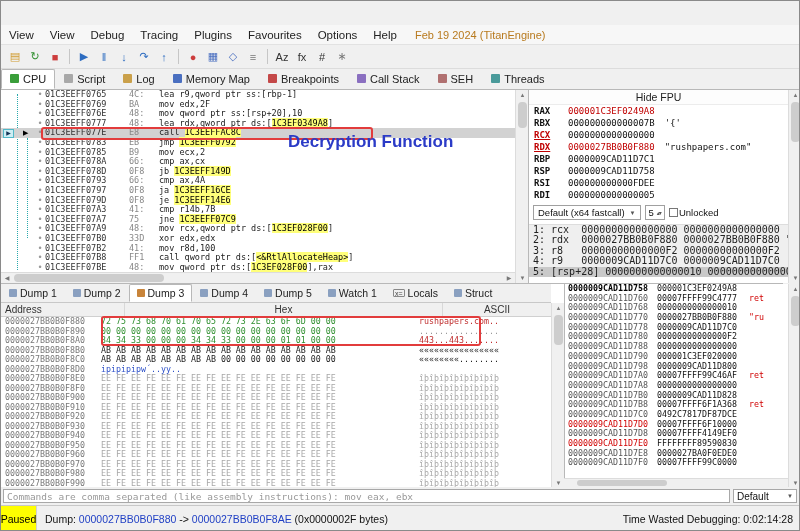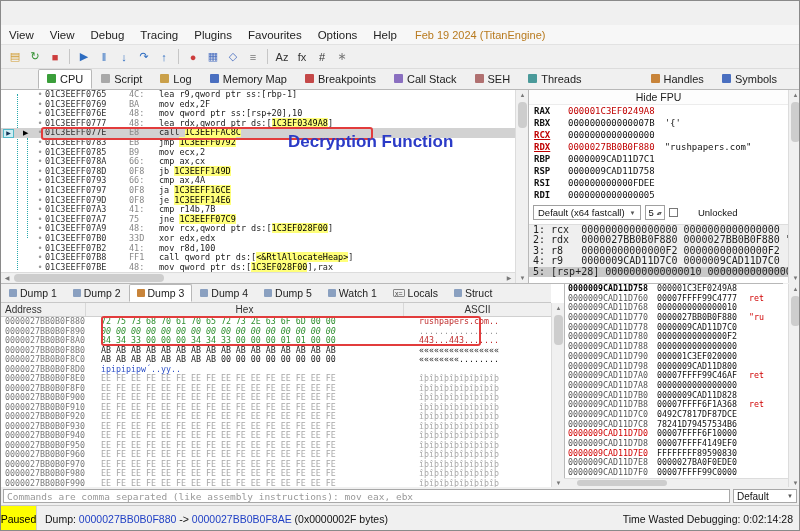--- a/index.html
+++ b/index.html
@@ -16,21 +16,21 @@
   .menubar{position:absolute;top:24px;left:0;right:0;height:20px;background:#f7f7f7;display:flex;align-items:center;font-size:11.5px;border-bottom:1px solid #e2e2e2;}
   #menu-items{display:flex;}
   .mitem{padding:2px 8px;color:#222;}
   .buildinfo{color:#b87a1e;margin-left:10px;font-size:11px;}
   
   .toolbar{position:absolute;top:44px;left:0;right:0;height:24px;background:#f0f0f0;display:flex;align-items:center;padding-left:4px;border-bottom:1px solid #dcdcdc;}
   .tbtn{min-width:20px;height:20px;display:flex;align-items:center;justify-content:center;font-size:11px;border-radius:2px;padding:0 1px;}
   .tsep{width:1px;height:15px;background:#c6c6c6;margin:0 4px;}
   
   .tabbar{position:absolute;top:68px;left:0;right:0;height:21px;background:#f0f0f0;display:flex;align-items:flex-end;border-bottom:1px solid #b8b8b8;font-size:11px;}
-  #tabs-group1,#tabs-group2{display:flex;align-items:flex-end;margin-left:37px;}
+  #tabs-group1,#tabs-group2{display:flex;align-items:flex-end;}
   .tabgap{width:14px;}
   .tab{display:flex;align-items:center;gap:4px;padding:2px 8px 3px;height:20px;color:#222;border:1px solid transparent;}
   .tab.active{background:#fff;border-color:#b8b8b8;border-bottom-color:#fff;border-radius:2px 2px 0 0;}
   .ticon{width:9px;height:9px;border-radius:1px;display:inline-block;}
   .tlabel{white-space:nowrap;}
   
   .main{position:absolute;top:89px;left:0;right:0;height:193px;background:#fff;}
   .disasm{position:absolute;left:0;top:0;width:514px;height:193px;background:#fff;overflow:hidden;}
   #disasm-rows{position:relative;z-index:2;}
   .drow{display:flex;height:9.6px;line-height:9.6px;font-family:"DejaVu Sans Mono",monospace;font-size:8.5px;white-space:pre;}
@@ -63,44 +63,44 @@
   .rname{width:34px;font-weight:bold;color:#111;}
   .rname.red{color:#c00000;text-decoration:underline;}
   .rval{color:#111;}
   .rval.red{color:#c00000;}
   .rcomment{margin-left:10px;color:#111;overflow:hidden;}
   .regcombo{display:flex;align-items:center;gap:4px;padding:4px 4px 2px;font-family:"Liberation Sans",sans-serif;font-size:9.5px;}
   .combo{border:1px solid #a0a0a0;background:#fff;height:15px;display:flex;align-items:center;gap:5px;padding:0 4px;color:#111;}
   .caret{font-size:6px;color:#555;}
   .spin{border:1px solid #a0a0a0;background:#fff;height:15px;display:flex;align-items:center;gap:3px;padding:0 3px;color:#111;}
   .spinarrows{font-size:6px;color:#555;letter-spacing:-1px;}
-  .chkwrap{display:flex;align-items:center;gap:20px;color:#111;}
+  .chkwrap{display:flex;align-items:center;gap:1px;color:#111;}
   .chk{width:9px;height:9px;border:1px solid #777;background:#fff;display:inline-block;}
   .regargs{margin-top:2px;background:#efefef;border-top:1px solid #ddd;}
   .argrow{height:10.4px;line-height:10.4px;font-size:10px;color:#222;padding-left:4px;white-space:pre;overflow:hidden;}
   .argrow.selected{background:#c9c9c9;}
   
   .bottom{position:absolute;top:282px;left:0;right:16px;height:204px;background:#fff;border-top:1px solid #b8b8b8;}
   .bleft{position:absolute;left:0;top:0;width:550px;height:204px;}
   .btabs{height:19px;background:#f0f0f0;display:flex;align-items:flex-end;font-size:10.5px;border-bottom:1px solid #c8c8c8;}
   .btab{display:flex;align-items:center;gap:3px;padding:1px 7px 2px;height:18px;color:#222;border:1px solid transparent;}
   .btab.active{background:#fff;border-color:#b8b8b8;border-bottom-color:#fff;border-radius:2px 2px 0 0;}
   .bticon{width:8px;height:8px;background:#8aa0c0;border-radius:1px;display:inline-block;}
   .bticon.text{background:none;width:auto;font-size:7px;line-height:7px;color:#444;border:1px solid #888;padding:0 1px;border-radius:1px;}
   .dump{position:absolute;top:19px;left:0;width:550px;height:185px;font-family:"DejaVu Sans Mono",monospace;font-size:8.3px;overflow:hidden;background:#fff;}
   .dumphdr{display:flex;height:14px;line-height:14px;background:#f0f0f0;border-bottom:1px solid #d0d0d0;font-family:"Liberation Sans",sans-serif;font-size:10px;color:#333;}
-  .dh-addr{width:85px;padding-left:4px;border-right:1px solid #d8d8d8;}
+  .dh-addr{width:124px;padding-left:4px;border-right:1px solid #d8d8d8;}
   .dh-hex{width:318px;text-align:center;border-right:1px solid #d8d8d8;}
   .dh-ascii{flex:1;text-align:center;}
   .dumprow{display:flex;height:9.5px;line-height:9.5px;white-space:pre;}
   .du-addr{width:100px;padding-left:4px;color:#787878;}
   .du-hex{width:318px;}
   .du-ascii{flex:1;}
   .st-data .du-hex{color:#2f8f2f;} .st-data .du-ascii{color:#c03030;}
-  .st-zero .du-hex{color:#2f8f2f;font-style:italic;} .st-zero .du-ascii{color:#9a9a9a;}
+  .st-zero .du-hex{color:#2f8f2f;} .st-zero .du-ascii{color:#9a9a9a;}
   .st-fill .du-hex,.st-fill .du-ascii{color:#222;}
   .st-ptr .du-hex,.st-ptr .du-ascii{color:#2d50c8;}
   .st-free .du-hex,.st-free .du-ascii{color:#a8a8a8;}
   .stack{position:absolute;left:563px;top:0;width:224px;height:204px;background:#fff;border-left:1px solid #b8b8b8;font-family:"DejaVu Sans Mono",monospace;font-size:8.3px;overflow:hidden;}
   .srow{display:flex;height:9.7px;line-height:9.7px;white-space:pre;}
   .srow:first-child .s-addr{color:#000;font-weight:bold;}
   .s-addr{width:92px;padding-left:3px;color:#555;}
   .s-addr.red{color:#d00000;}
   .s-val{width:92px;color:#111;}
   .s-com{flex:1;color:#111;overflow:hidden;}
@@ -194,30 +194,20 @@
         <div class="tab">
           <span class="ticon" style="background: rgb(176, 112, 112);"></span>
           <span class="tlabel">SEH</span>
         </div>
         <div class="tab">
           <span class="ticon" style="background: rgb(74, 154, 154);"></span>
           <span class="tlabel">Threads</span>
         </div>
       </div>
     <div class="tabgap"></div>
-    <div id="tabs-group2">
-        <div class="tab">
-          <span class="ticon" style="background: rgb(200, 132, 58);"></span>
-          <span class="tlabel">Handles</span>
-        </div>
-        <div class="tab">
-          <span class="ticon" style="background: rgb(74, 111, 192);"></span>
-          <span class="tlabel">Symbols</span>
-        </div>
-      </div>
   </div>
 
   <div class="main">
     <div class="disasm">
       <div class="jl jl-a"></div>
       <div class="jl jl-b"></div>
       <div class="jl-stub"></div>
       <div id="disasm-rows">
           <div class="drow"><span class="bullet">•</span><span class="daddr">01C3EEFF0765</span><span class="dbytes">4C:</span><span class="dtext">lea r9,qword ptr ss:[rbp-1]</span></div>
           <div class="drow"><span class="bullet">•</span><span class="daddr">01C3EEFF0769</span><span class="dbytes">BA</span><span class="dtext">mov edx,2F</span></div>
@@ -373,21 +363,20 @@
           <div class="srow"><span class="s-addr">0000009CAD11D778</span><span class="s-val">0000009CAD11D7C0</span><span class="s-com"></span></div>
           <div class="srow"><span class="s-addr">0000009CAD11D780</span><span class="s-val">00000000000000F2</span><span class="s-com"></span></div>
           <div class="srow"><span class="s-addr">0000009CAD11D788</span><span class="s-val">0000000000000000</span><span class="s-com"></span></div>
           <div class="srow"><span class="s-addr">0000009CAD11D790</span><span class="s-val">000001C3EF020000</span><span class="s-com"></span></div>
           <div class="srow"><span class="s-addr">0000009CAD11D798</span><span class="s-val">0000009CAD11D800</span><span class="s-com"></span></div>
           <div class="srow"><span class="s-addr">0000009CAD11D7A0</span><span class="s-val">00007FFFF99C46AF</span><span class="s-com red">ret</span></div>
           <div class="srow"><span class="s-addr">0000009CAD11D7A8</span><span class="s-val">0000000000000000</span><span class="s-com"></span></div>
           <div class="srow"><span class="s-addr">0000009CAD11D7B0</span><span class="s-val">0000009CAD11D828</span><span class="s-com"></span></div>
           <div class="srow"><span class="s-addr">0000009CAD11D7B8</span><span class="s-val">00007FFFF6F1A368</span><span class="s-com red">ret</span></div>
           <div class="srow"><span class="s-addr">0000009CAD11D7C0</span><span class="s-val">0492C7817DF87DCE</span><span class="s-com"></span></div>
-          <div class="srow"><span class="s-addr">0000009CAD11D7C8</span><span class="s-val">78241D79457534B6</span><span class="s-com"></span></div>
           <div class="srow"><span class="s-addr red">0000009CAD11D7D0</span><span class="s-val">00007FFFF6F10000</span><span class="s-com"></span></div>
           <div class="srow"><span class="s-addr">0000009CAD11D7D8</span><span class="s-val">00007FFFF4149EF0</span><span class="s-com"></span></div>
           <div class="srow"><span class="s-addr red">0000009CAD11D7E0</span><span class="s-val">FFFFFFFF89590830</span><span class="s-com"></span></div>
           <div class="srow"><span class="s-addr">0000009CAD11D7E8</span><span class="s-val">0000027BA0F0EDE0</span><span class="s-com"></span></div>
           <div class="srow"><span class="s-addr">0000009CAD11D7F0</span><span class="s-val">00007FFFF99C0000</span><span class="s-com"></span></div>
         </div>
     </div>
     <div class="stack-hsb">
       <div class="hthumb"></div>
     </div>

